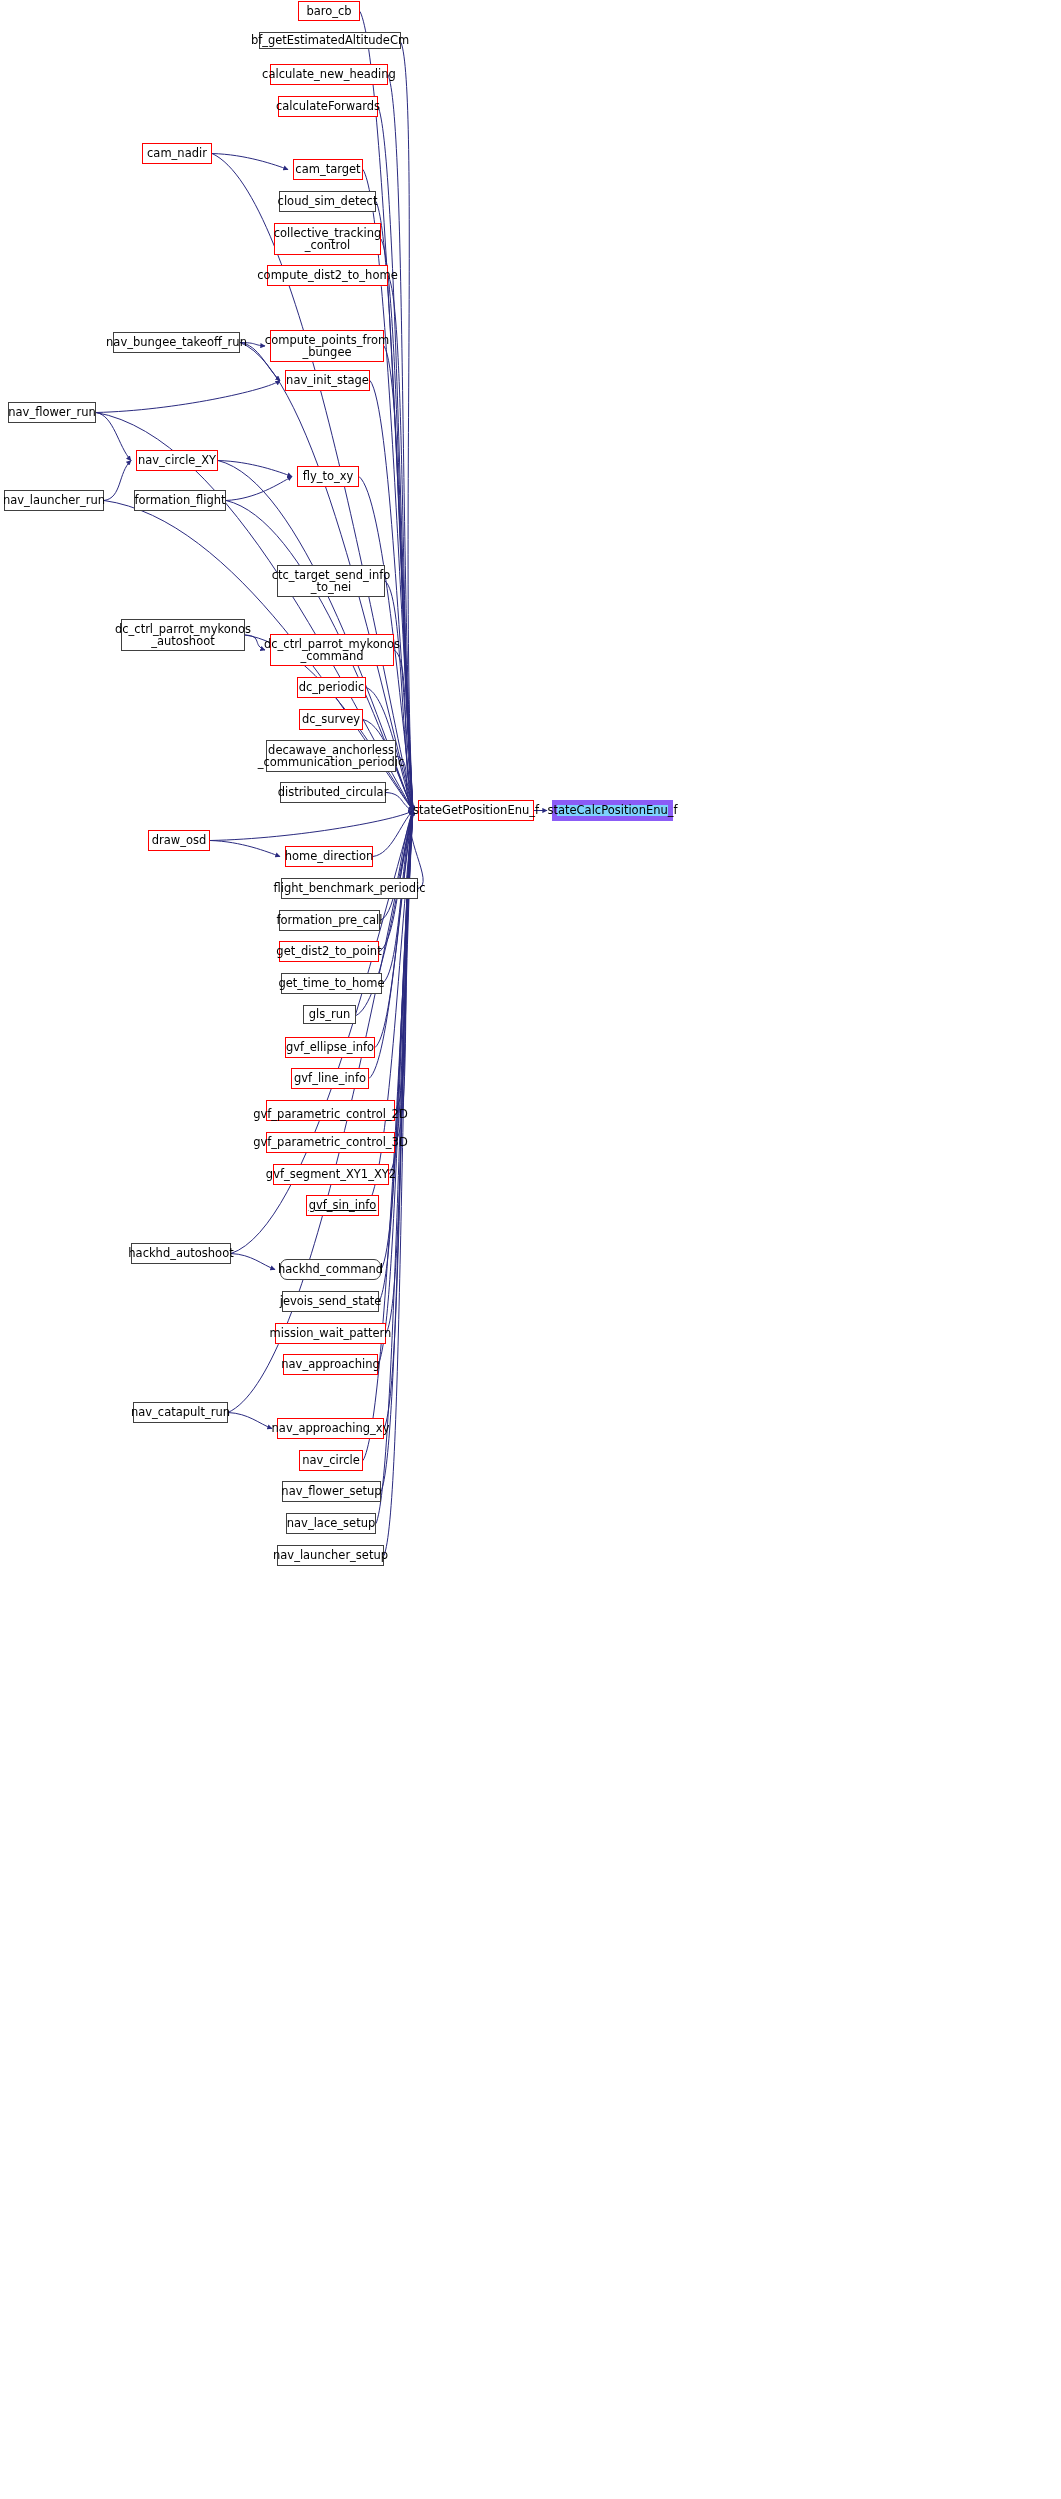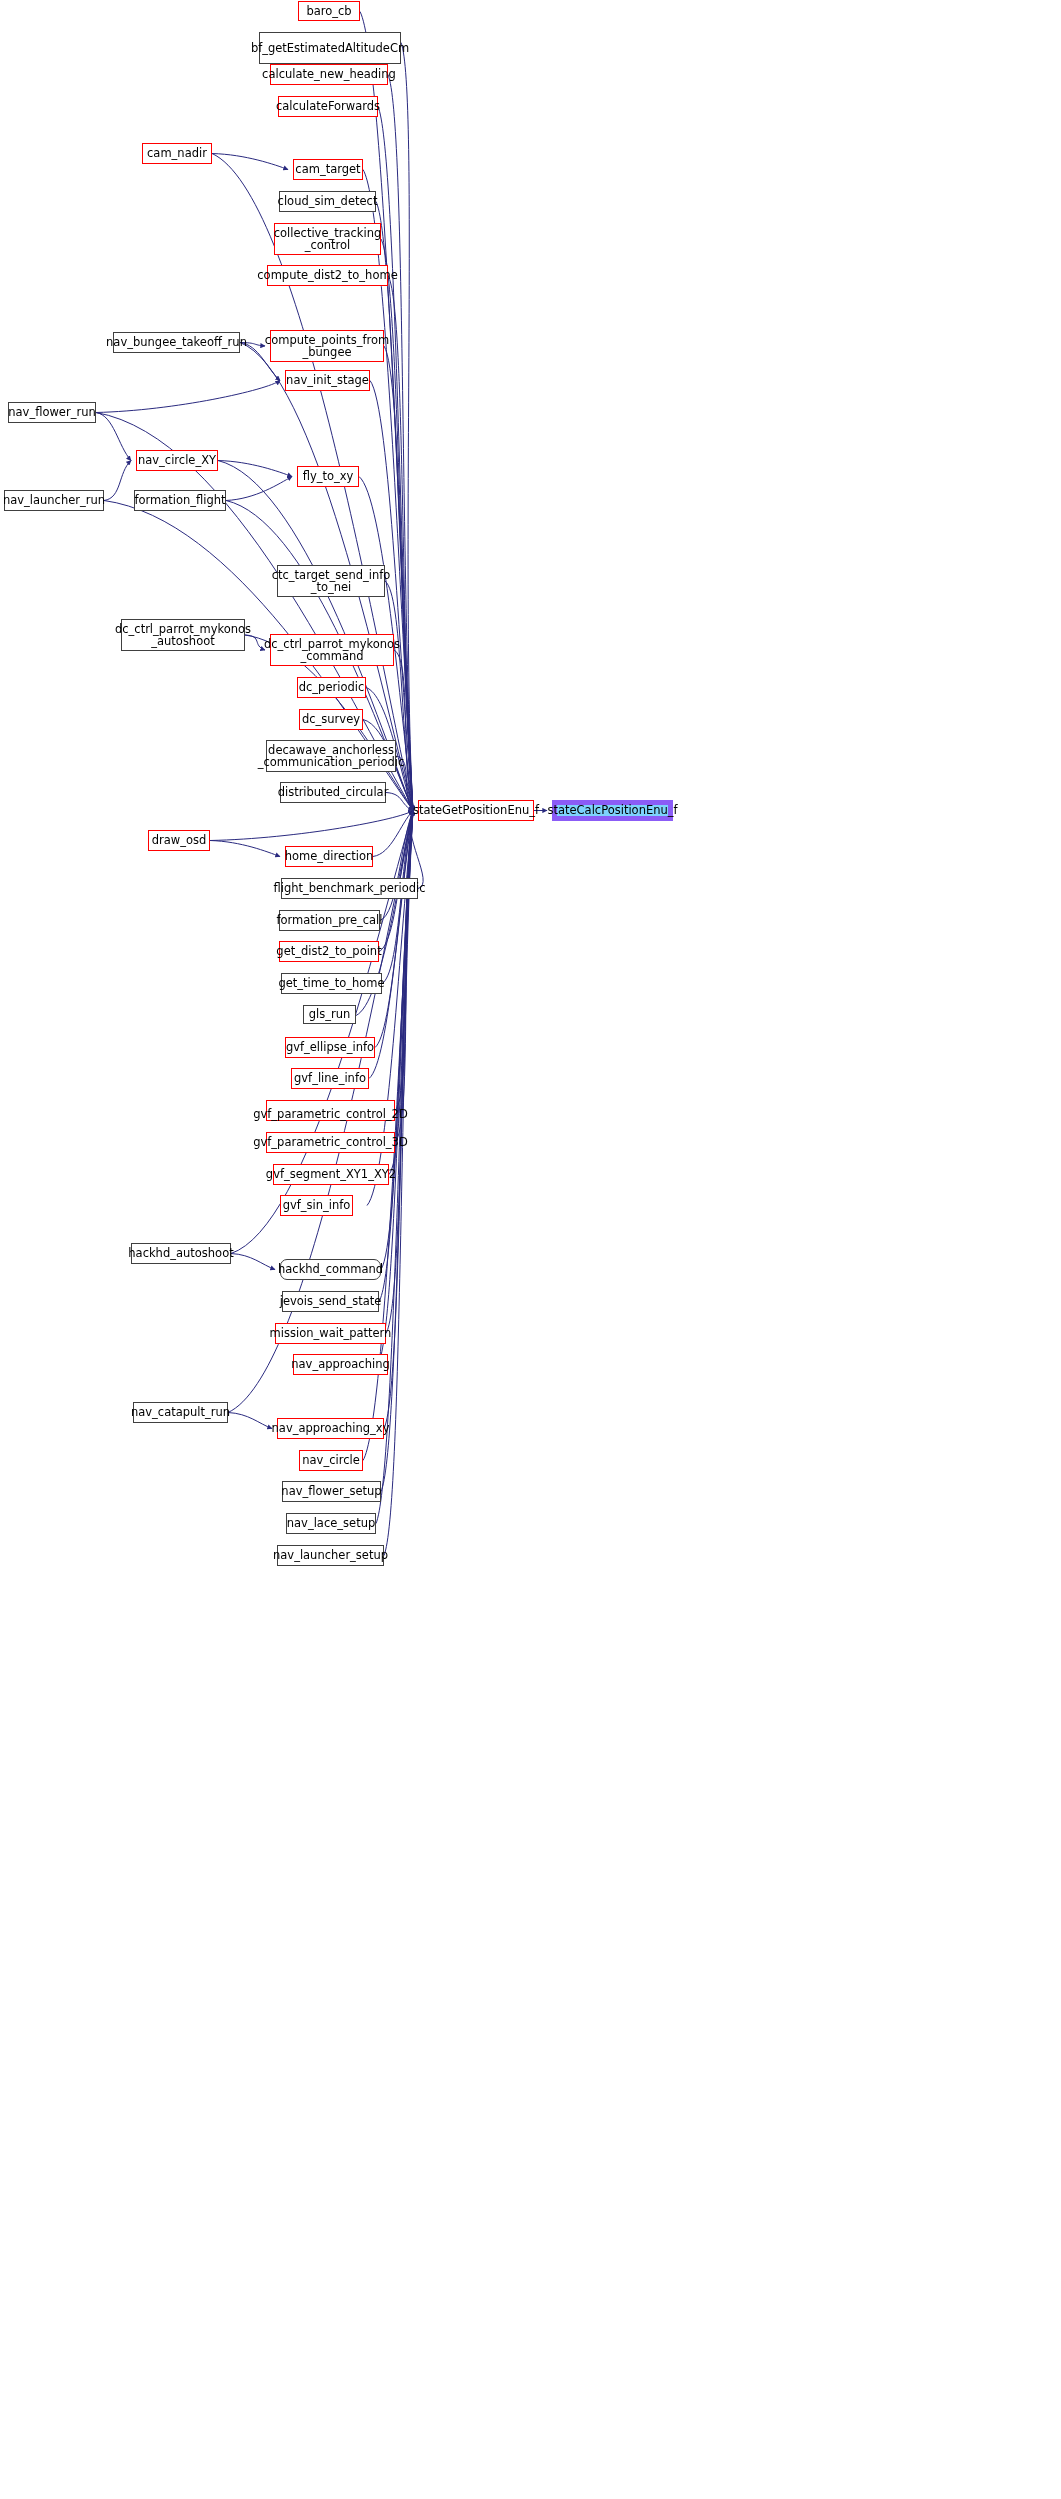--- a/index.html
+++ b/index.html
@@ -82,21 +82,21 @@
       <path d="M363,1460.5 C386.1,1421.5 400,1005.5 413,810.5" fill="none" stroke="#2a2a7f" stroke-width="1" marker-end="url(#ah)"></path>
       <path d="M381,1491.5 C399,1450.64 400,1014.8 413,810.5" fill="none" stroke="#2a2a7f" stroke-width="1" marker-end="url(#ah)"></path>
       <path d="M376,1523.5 C394,1480.72 400,1024.4 413,810.5" fill="none" stroke="#2a2a7f" stroke-width="1" marker-end="url(#ah)"></path>
       <path d="M384,1555.5 C402,1510.8 400,1034 413,810.5" fill="none" stroke="#2a2a7f" stroke-width="1" marker-end="url(#ah)"></path>
       <path d="M534,810.5 L547,810.5" fill="none" stroke="#2a2a7f" stroke-width="1" marker-end="url(#ah)"></path>
     </svg>
   <div id="node-layer">
       <div class="node n-red" style="left: 298px; top: 1px; width: 62px; height: 20px; font-size: 11.5px;">
         <span>baro_cb</span>
       </div>
-      <div class="node n-black" style="left: 259px; top: 32px; width: 142px; height: 32px; font-size: 11.5px;">
+      <div class="node n-black" style="left: 259px; top: 32px; width: 142px; height: 17px; font-size: 11.5px;">
         <span>bf_getEstimatedAltitudeCm</span>
       </div>
       <div class="node n-red" style="left: 270px; top: 64px; width: 118px; height: 21px; font-size: 11.5px;">
         <span>calculate_new_heading</span>
       </div>
       <div class="node n-red" style="left: 278px; top: 96px; width: 100px; height: 21px; font-size: 11.5px;">
         <span>calculateForwards</span>
       </div>
       <div class="node n-red" style="left: 142px; top: 143px; width: 70px; height: 21px; font-size: 11.5px;">
         <span>cam_nadir</span>
@@ -193,36 +193,36 @@
       </div>
       <div class="node n-red" style="left: 266px; top: 1100px; width: 129px; height: 21px; font-size: 11.5px; align-items: flex-end;">
         <span>gvf_parametric_control_2D</span>
       </div>
       <div class="node n-red" style="left: 266px; top: 1132px; width: 129px; height: 21px; font-size: 11.5px;">
         <span>gvf_parametric_control_3D</span>
       </div>
       <div class="node n-red" style="left: 273px; top: 1164px; width: 116px; height: 21px; font-size: 11.5px;">
         <span>gvf_segment_XY1_XY2</span>
       </div>
-      <div class="node n-red" style="left: 280px; top: 1195px; width: 73px; height: 21px; font-size: 11.5px;">
+      <div class="node n-red" style="left: 306px; top: 1195px; width: 73px; height: 21px; font-size: 11.5px; text-decoration: underline;">
         <span>gvf_sin_info</span>
       </div>
       <div class="node n-black" style="left: 131px; top: 1243px; width: 100px; height: 21px; font-size: 11.5px;">
         <span>hackhd_autoshoot</span>
       </div>
       <div class="node n-black" style="left: 280px; top: 1259px; width: 101px; height: 21px; font-size: 11.5px; border-radius: 7px;">
         <span>hackhd_command</span>
       </div>
       <div class="node n-black" style="left: 282px; top: 1291px; width: 97px; height: 21px; font-size: 11.5px;">
         <span>jevois_send_state</span>
       </div>
       <div class="node n-red" style="left: 275px; top: 1323px; width: 111px; height: 21px; font-size: 11.5px;">
         <span>mission_wait_pattern</span>
       </div>
-      <div class="node n-red" style="left: 293px; top: 1354px; width: 95px; height: 21px; font-size: 11.5px;">
+      <div class="node n-red" style="left: 283px; top: 1354px; width: 95px; height: 21px; font-size: 11.5px;">
         <span>nav_approaching</span>
       </div>
       <div class="node n-black" style="left: 133px; top: 1402px; width: 95px; height: 21px; font-size: 11.5px;">
         <span>nav_catapult_run</span>
       </div>
       <div class="node n-red" style="left: 277px; top: 1418px; width: 107px; height: 21px; font-size: 11.5px;">
         <span>nav_approaching_xy</span>
       </div>
       <div class="node n-red" style="left: 299px; top: 1450px; width: 64px; height: 21px; font-size: 11.5px;">
         <span>nav_circle</span>

